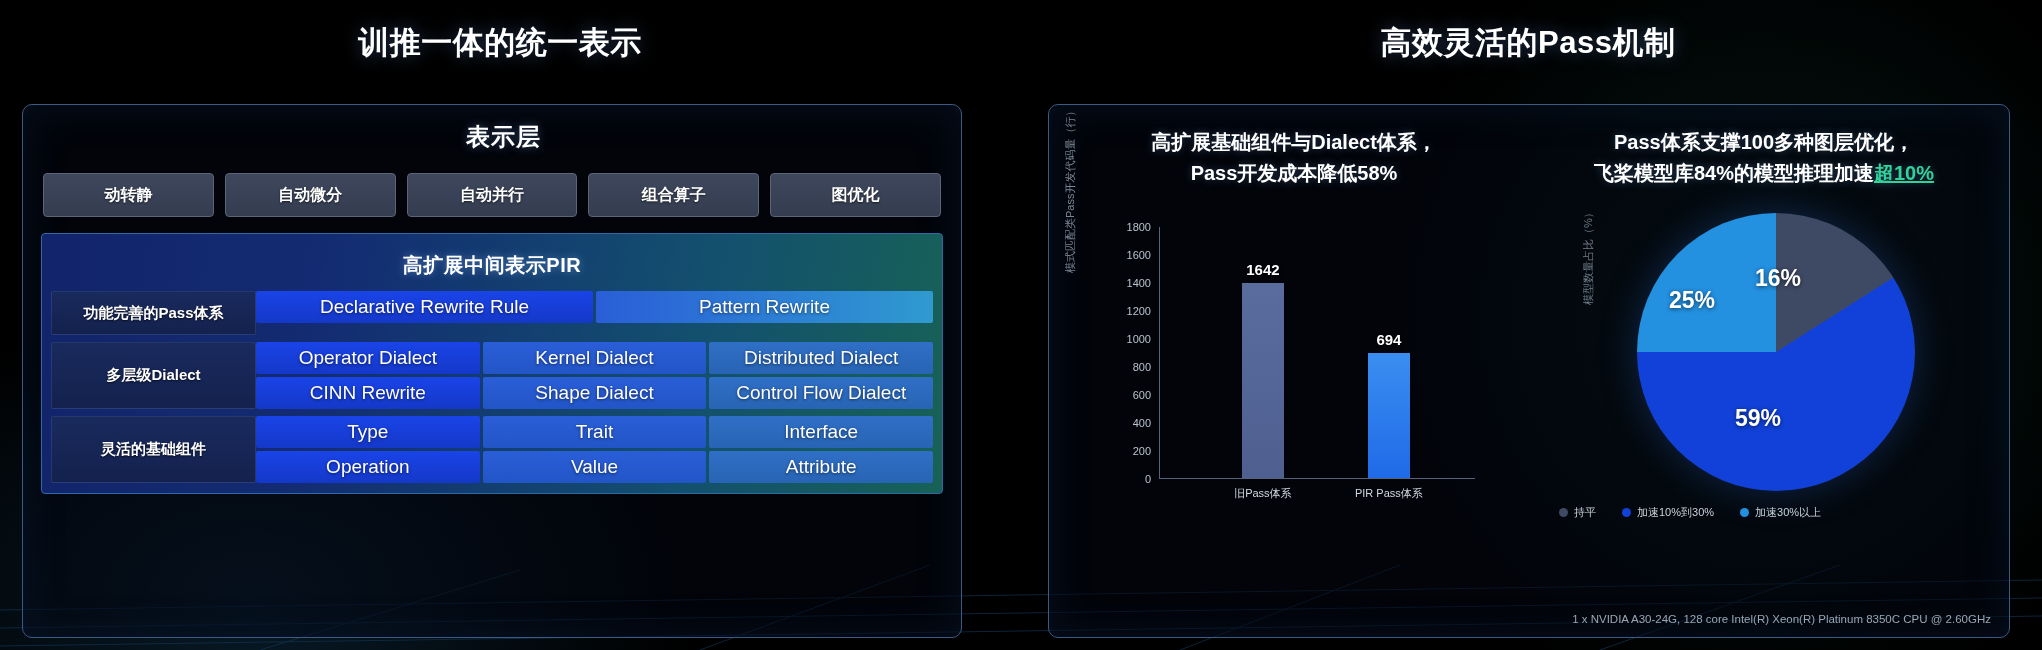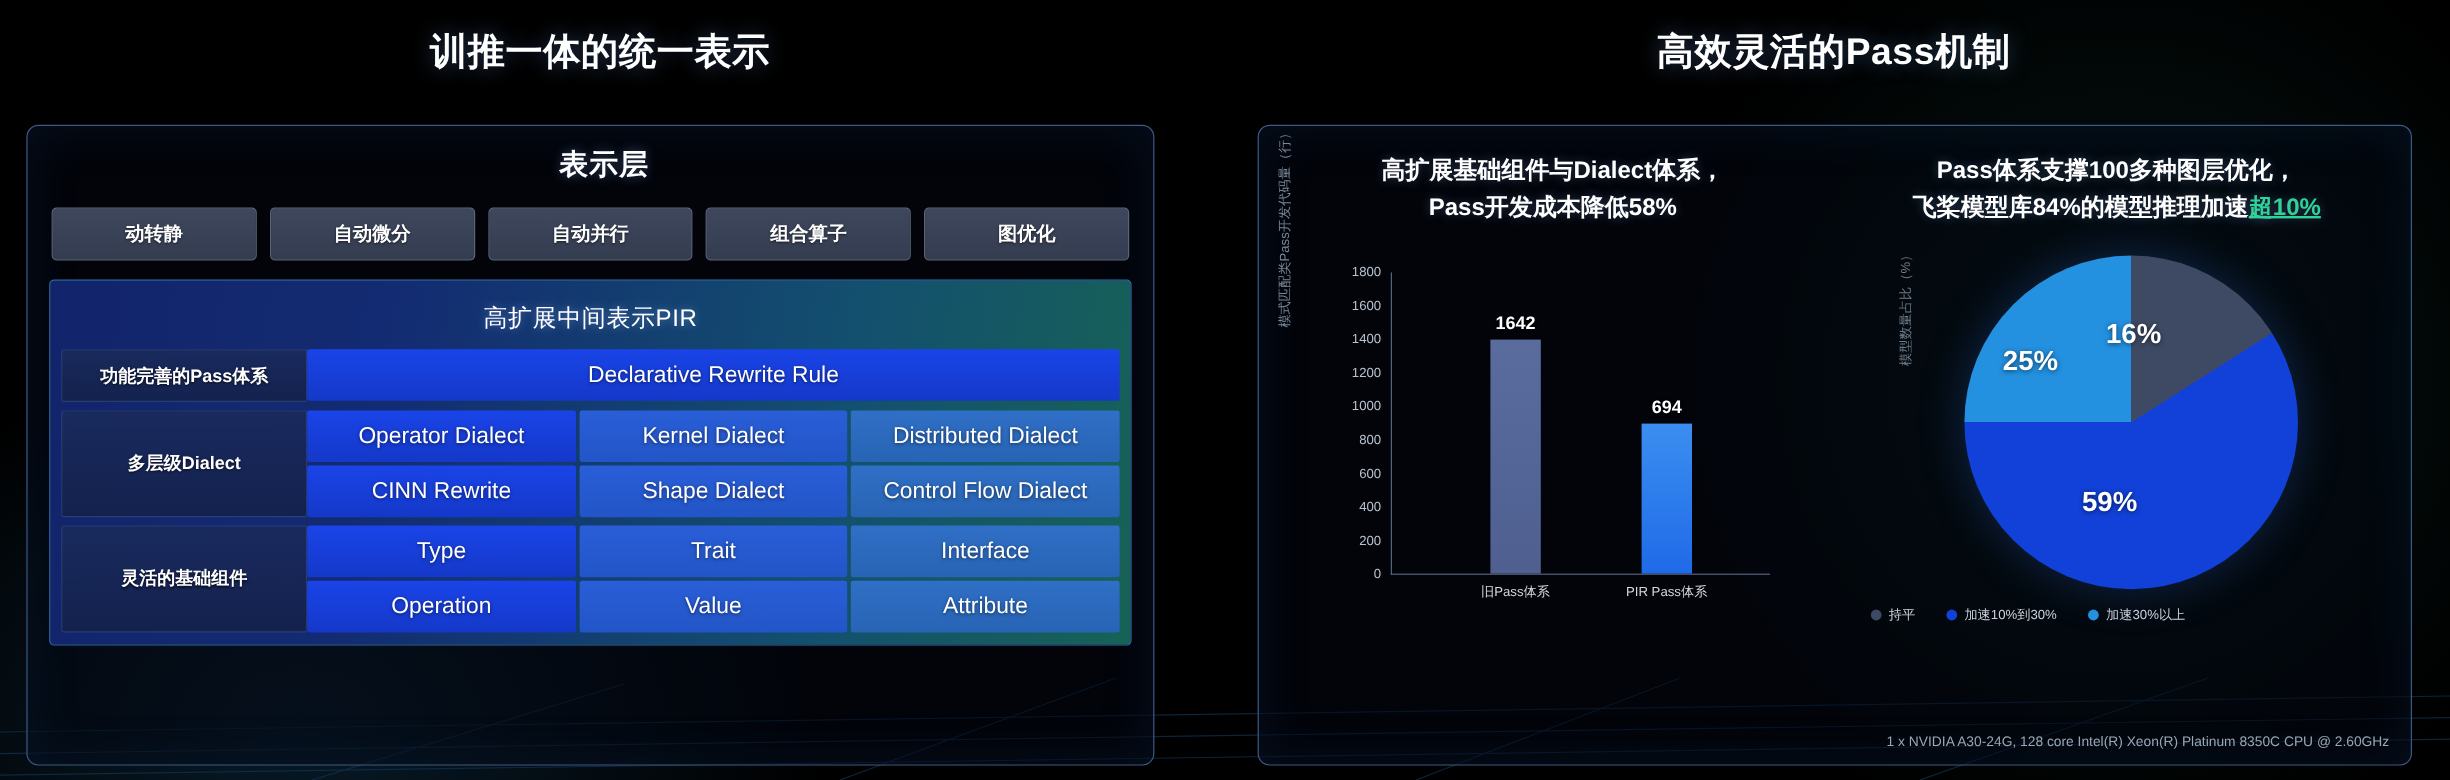--- a/index.html
+++ b/index.html
@@ -65,39 +65,39 @@
 
   
   .pir {
     margin: 16px 18px 0 18px;
     border: 1px solid #2e6aa8;
     border-radius: 4px;
     background: linear-gradient(100deg, #12246b 0%, #132b72 30%, #13506e 72%, #176256 100%);
     padding: 8px 9px 10px 9px;
   }
   .pir-title {
-    text-align: center; color: #fff; font-size: 20px; font-weight: normal;
+    text-align: center; color: #fff; font-size: 20px; font-weight: bold;
     padding: 10px 0 12px 0; letter-spacing: .5px;
     text-shadow: 0 0 8px rgba(160,200,255,.45);
   }
   .pir-row { display: flex; margin-bottom: 7px; }
   .pir-row:last-child { margin-bottom: 0; }
   .pir-label {
     width: 205px; min-height: 44px; flex: none;
     display: flex; align-items: center; justify-content: center;
     color: #fff; font-size: 15px; font-weight: bold;
     background: linear-gradient(180deg, rgba(26,42,92,.95), rgba(20,33,76,.95));
     border: 1px solid rgba(120,160,220,.18);
     border-radius: 2px;
     text-shadow: 0 1px 2px rgba(0,0,0,.7);
   }
   .pir-cells { flex: 1; display: flex; flex-direction: column; gap: 3px; }
   .pir-line { display: flex; gap: 3px; }
   .pir-cell {
-    flex: 1; height: 43px;
+    flex: 1; height: 32px;
     display: flex; align-items: center; justify-content: center;
     color: #fff; font-size: 19px;
     border-radius: 2px;
     text-shadow: 0 1px 3px rgba(0,0,0,.55);
   }
   
   .c1 { background: linear-gradient(180deg,#1a44e8,#1438c8); }
   .c2 { background: linear-gradient(180deg,#2a5ed8,#2255c6); }
   .c3 { background: linear-gradient(180deg,#2f6fc6,#2864b4); }
   .c-pat { background: linear-gradient(90deg,#2a5ed8,#2f9ad0); }
@@ -204,20 +204,21 @@
     </div>
 
     <div class="pir">
       <div class="pir-title">高扩展中间表示PIR</div>
 
       <div class="pir-row">
         <div class="pir-label">功能完善的Pass体系</div>
         <div class="pir-cells">
           <div class="pir-line">
             <div class="pir-cell c1">Declarative Rewrite Rule</div>
+            <div class="pir-cell c-pat">Pattern Rewrite</div>
           </div>
         </div>
       </div>
 
       <div class="pir-row">
         <div class="pir-label">多层级Dialect</div>
         <div class="pir-cells">
           <div class="pir-line">
             <div class="pir-cell c1">Operator Dialect</div>
             <div class="pir-cell c2">Kernel Dialect</div>

